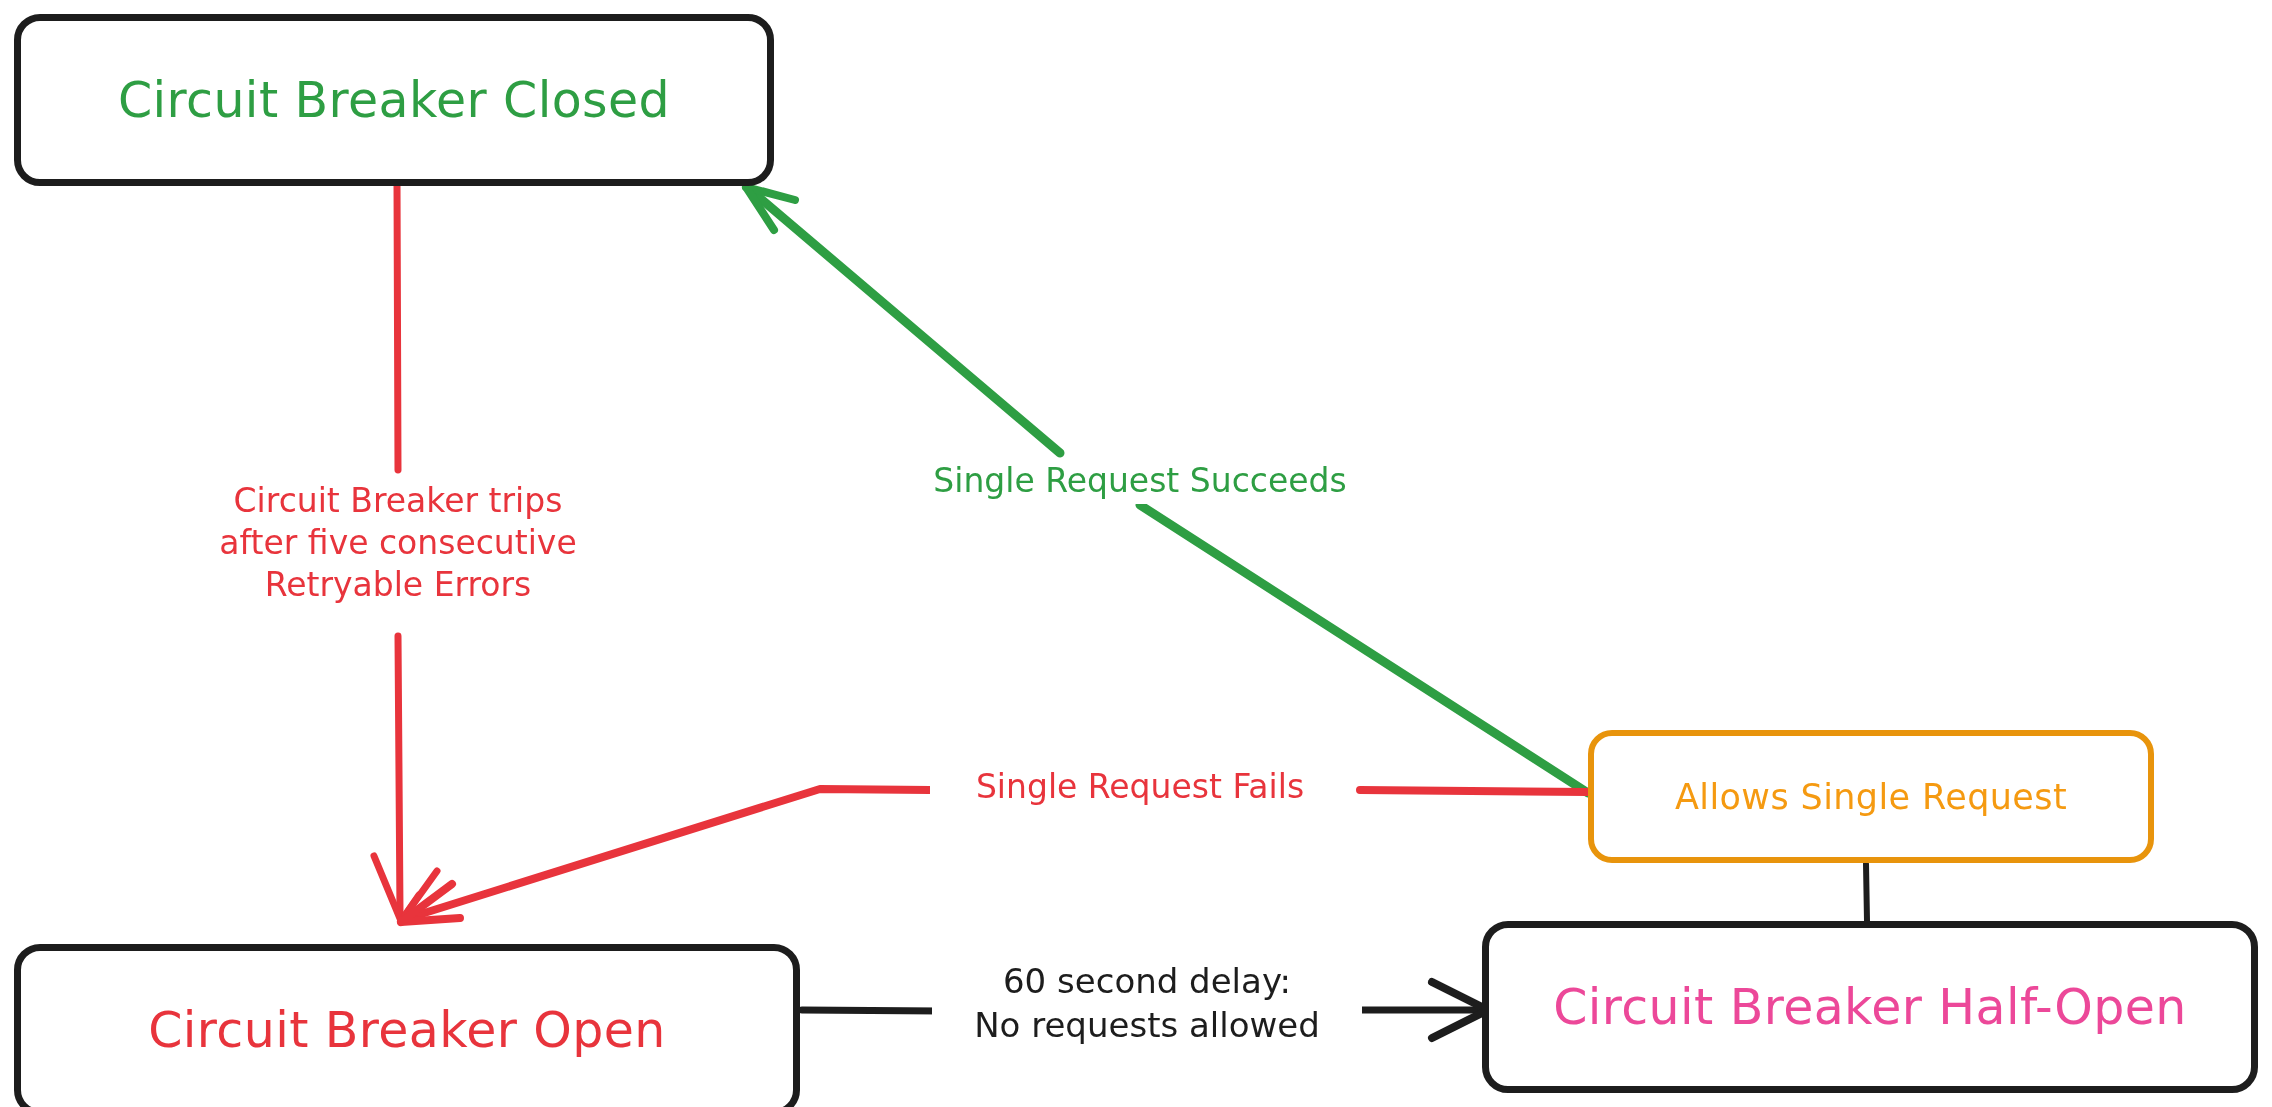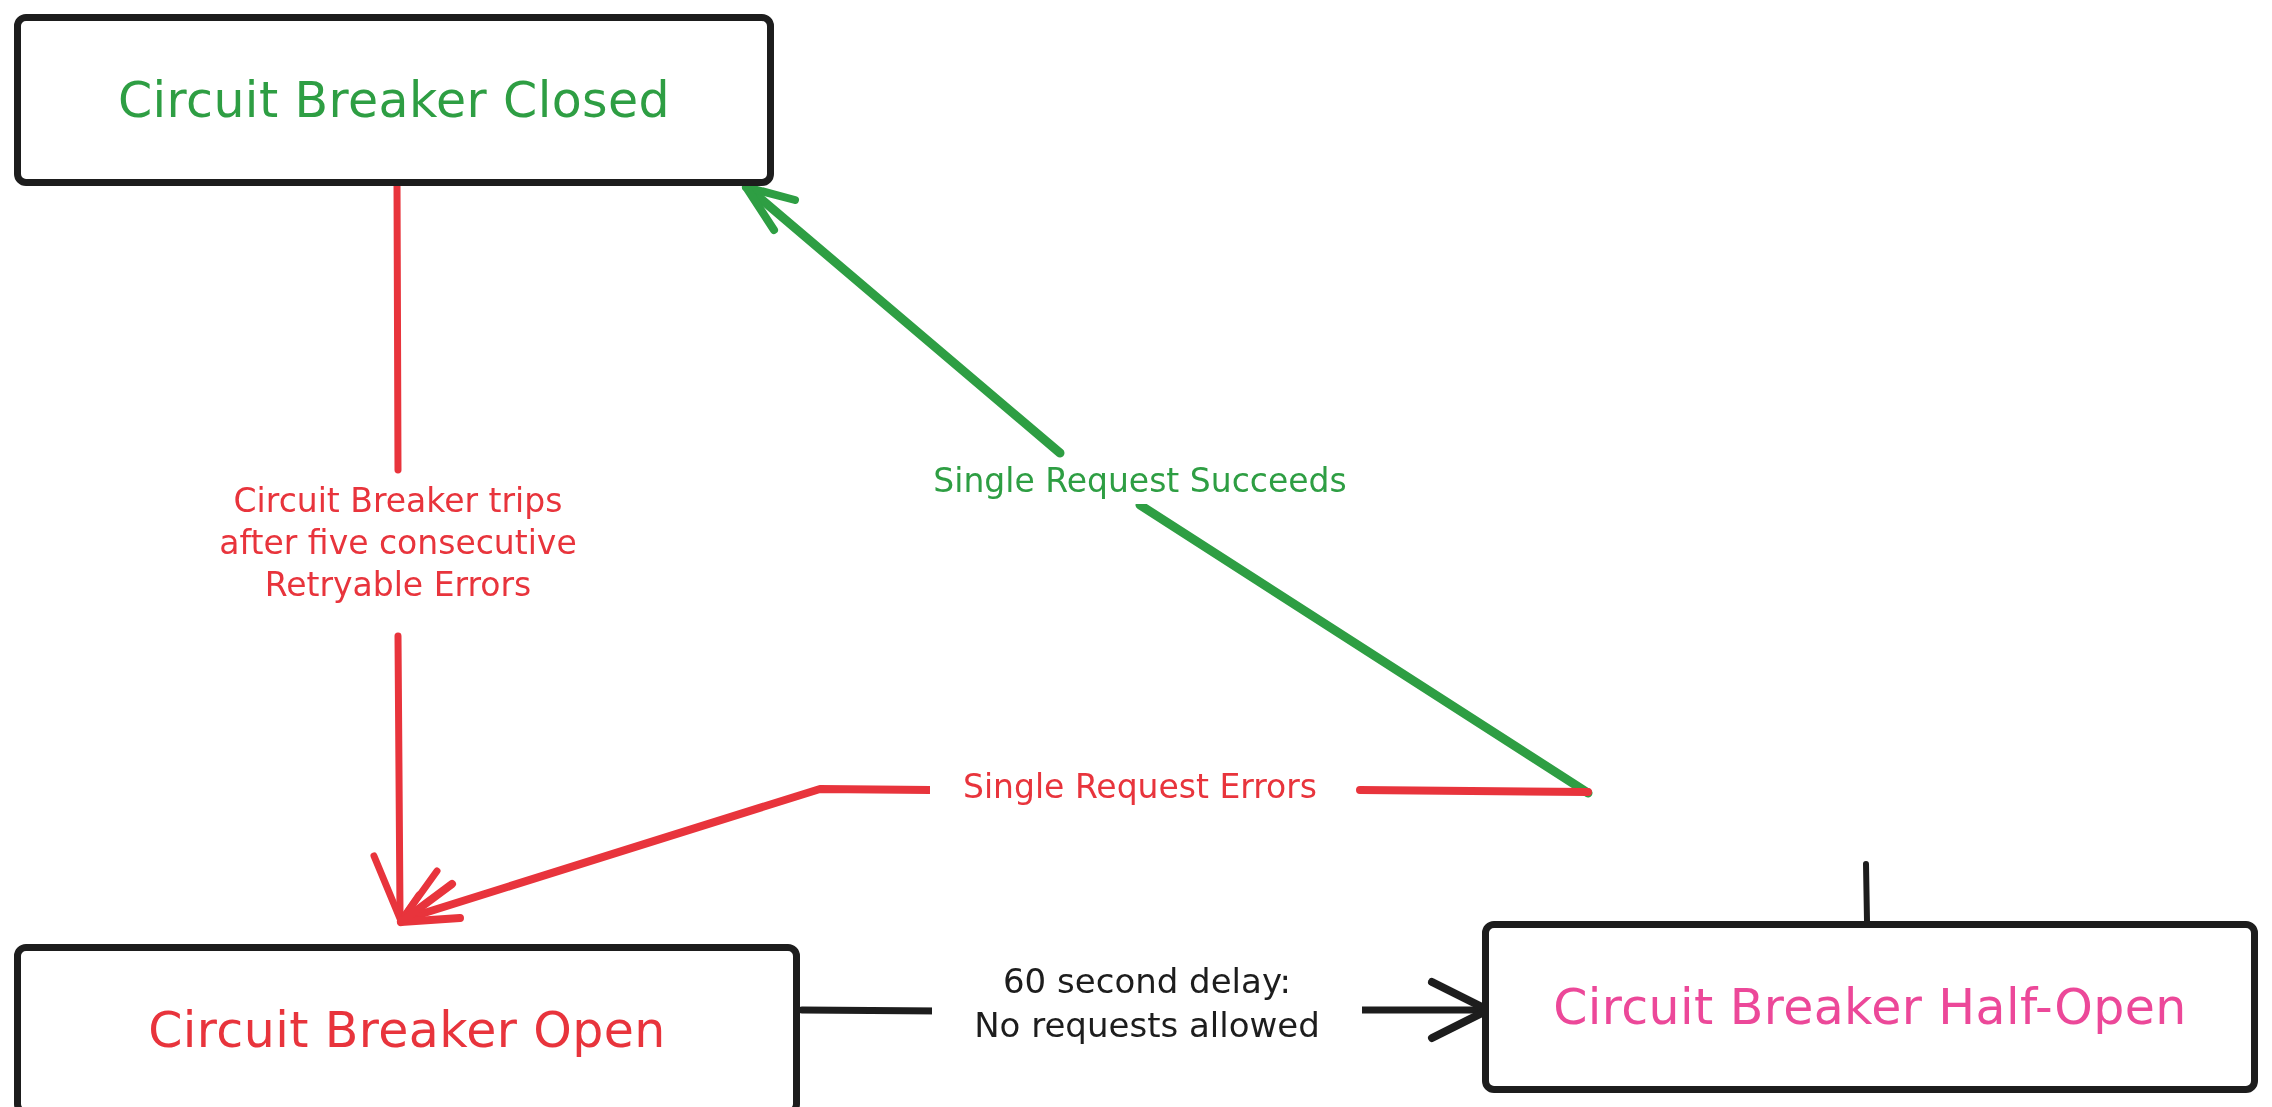--- a/index.html
+++ b/index.html
@@ -28,21 +28,21 @@
     height: 1107px;
   }
   
   .node {
     position: absolute;
     box-sizing: border-box;
     display: flex;
     align-items: center;
     justify-content: center;
     background: #ffffff;
-    border-radius: 12px;
+    border-radius: 26px;
     z-index: 3;
   }
   .node-label {
     font-family: "DejaVu Sans", sans-serif;
     font-weight: 400;
     letter-spacing: 0.4px;
     white-space: nowrap;
     text-align: center;
   }
   .node-black {
@@ -138,25 +138,28 @@
   </div>
 
   <div class="node node-black" id="node-open">
     <span class="node-label">Circuit Breaker Open</span>
   </div>
 
   <div class="node node-black" id="node-halfopen">
     <span class="node-label">Circuit Breaker Half-Open</span>
   </div>
 
+  <div class="node node-orangebox" id="node-allows">
+    <span class="node-label">Allows Single Request</span>
+  </div>
 
   <div class="edge-label" id="label-succeeds">Single Request Succeeds</div>
 
   <div class="edge-label" id="label-trips">Circuit Breaker trips
 after five consecutive
 Retryable Errors</div>
 
-  <div class="edge-label" id="label-fails">Single Request Errors</div>
+  <div class="edge-label" id="label-fails">Single Request Fails</div>
 
   <div class="edge-label" id="label-delay">60 second delay:
 No requests allowed</div>
 
 </div>
 
 </body></html>

